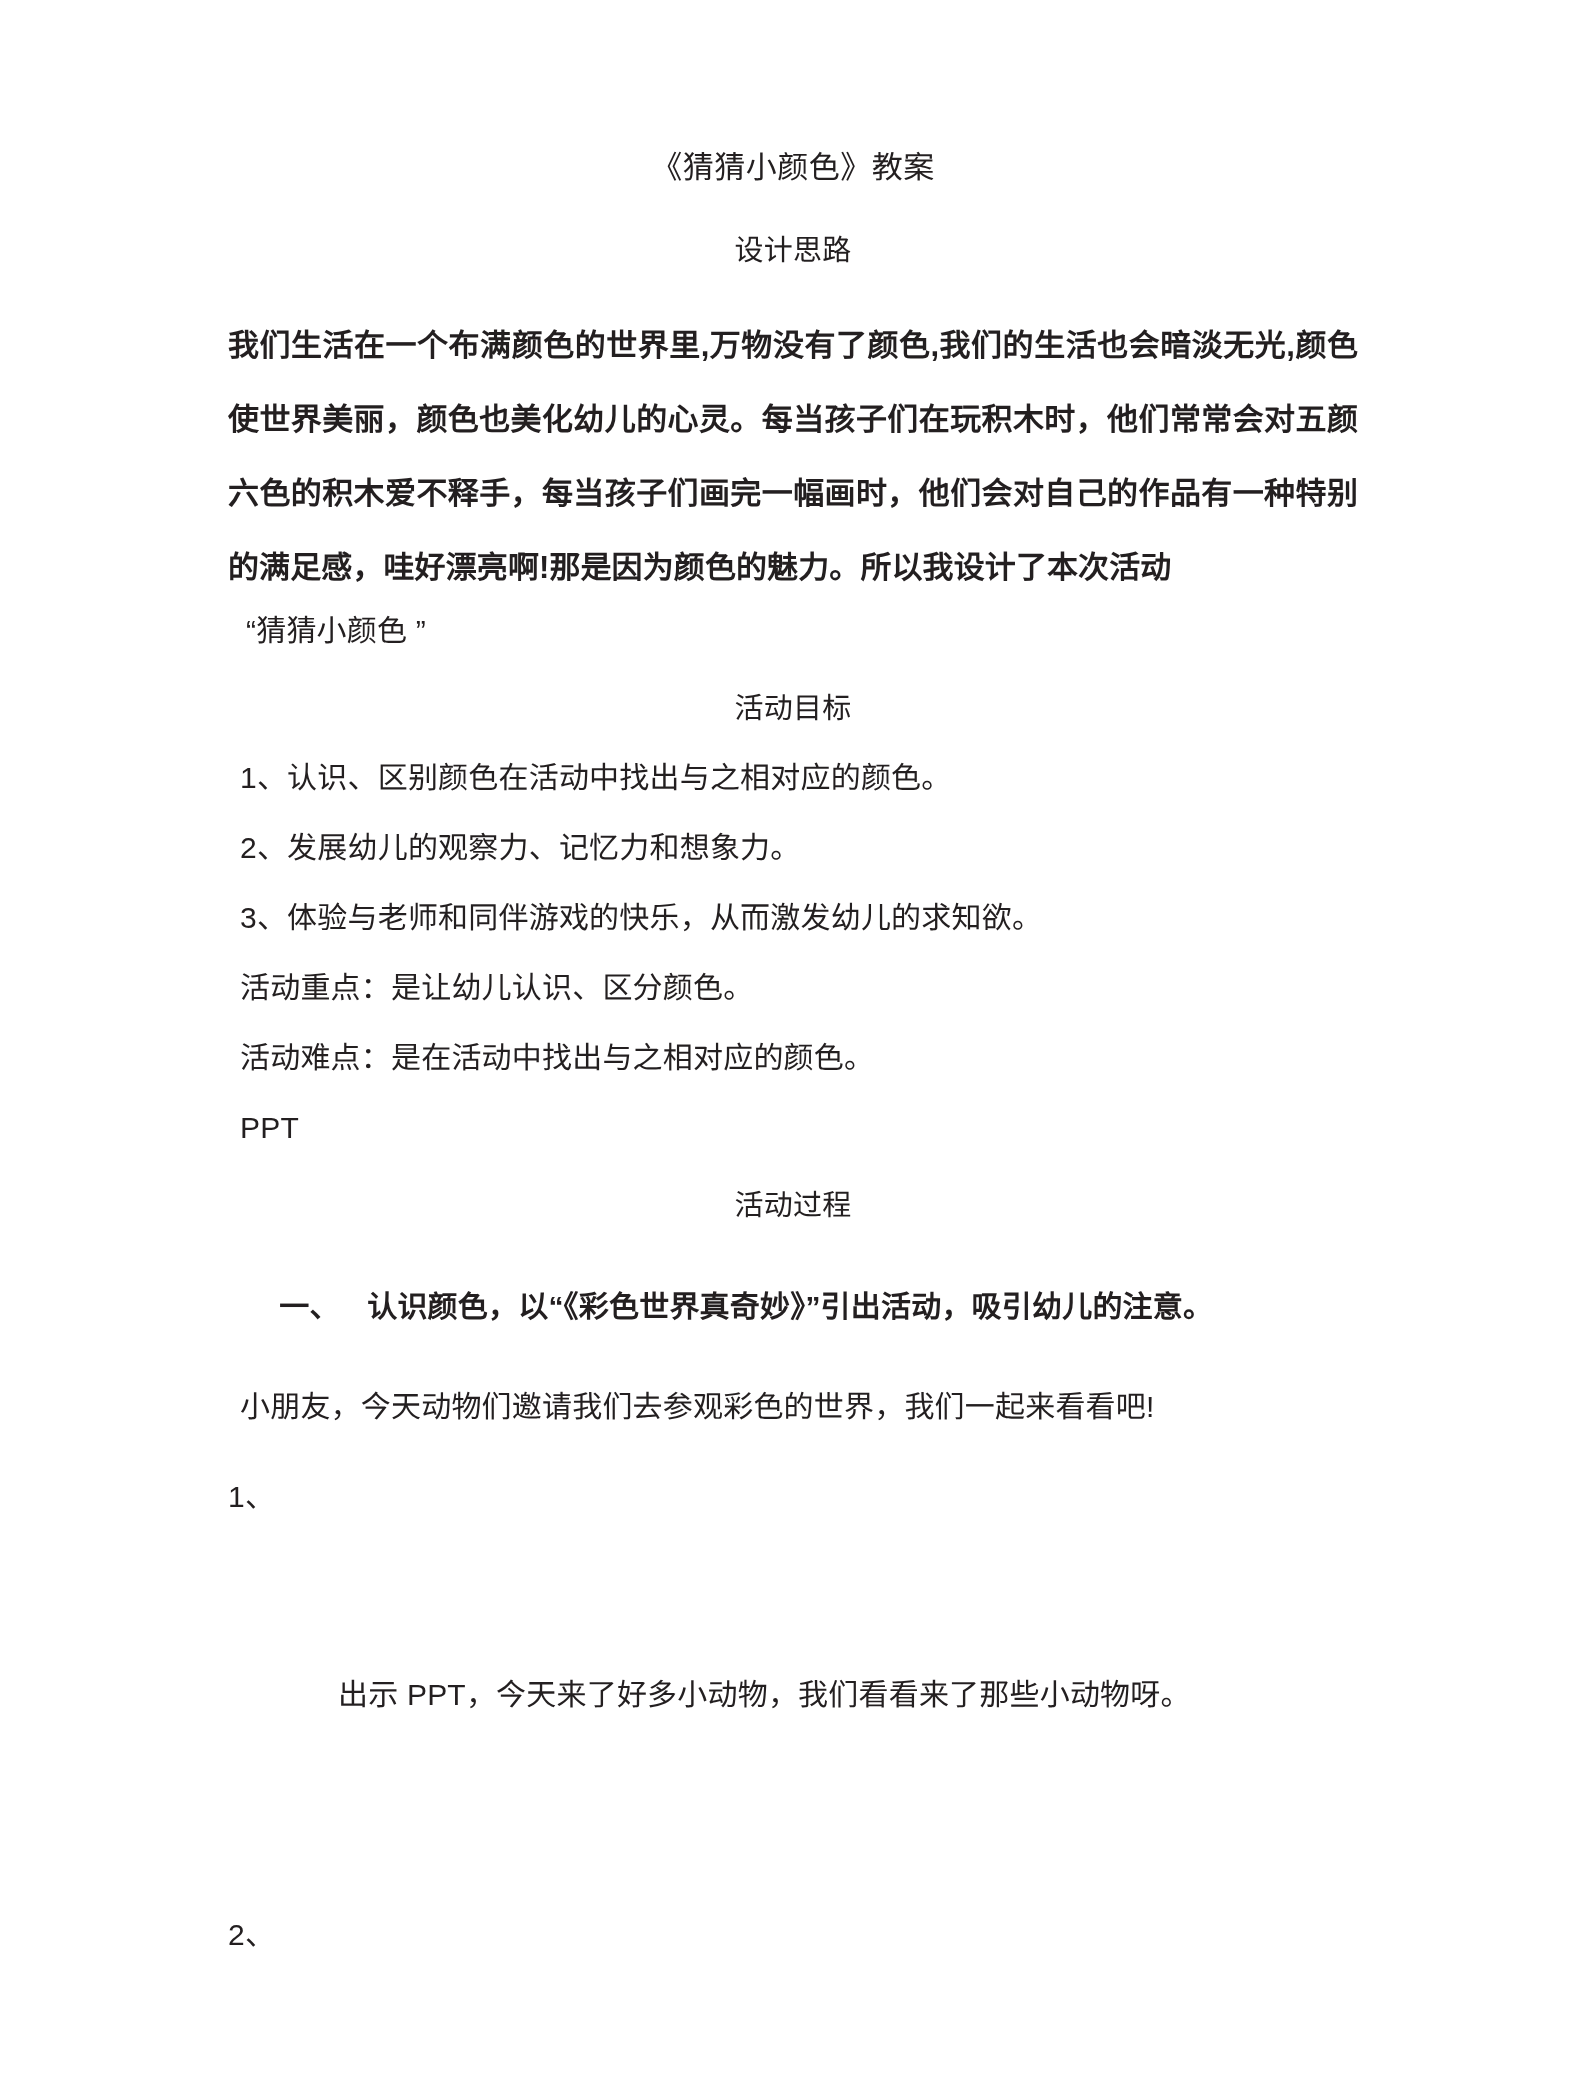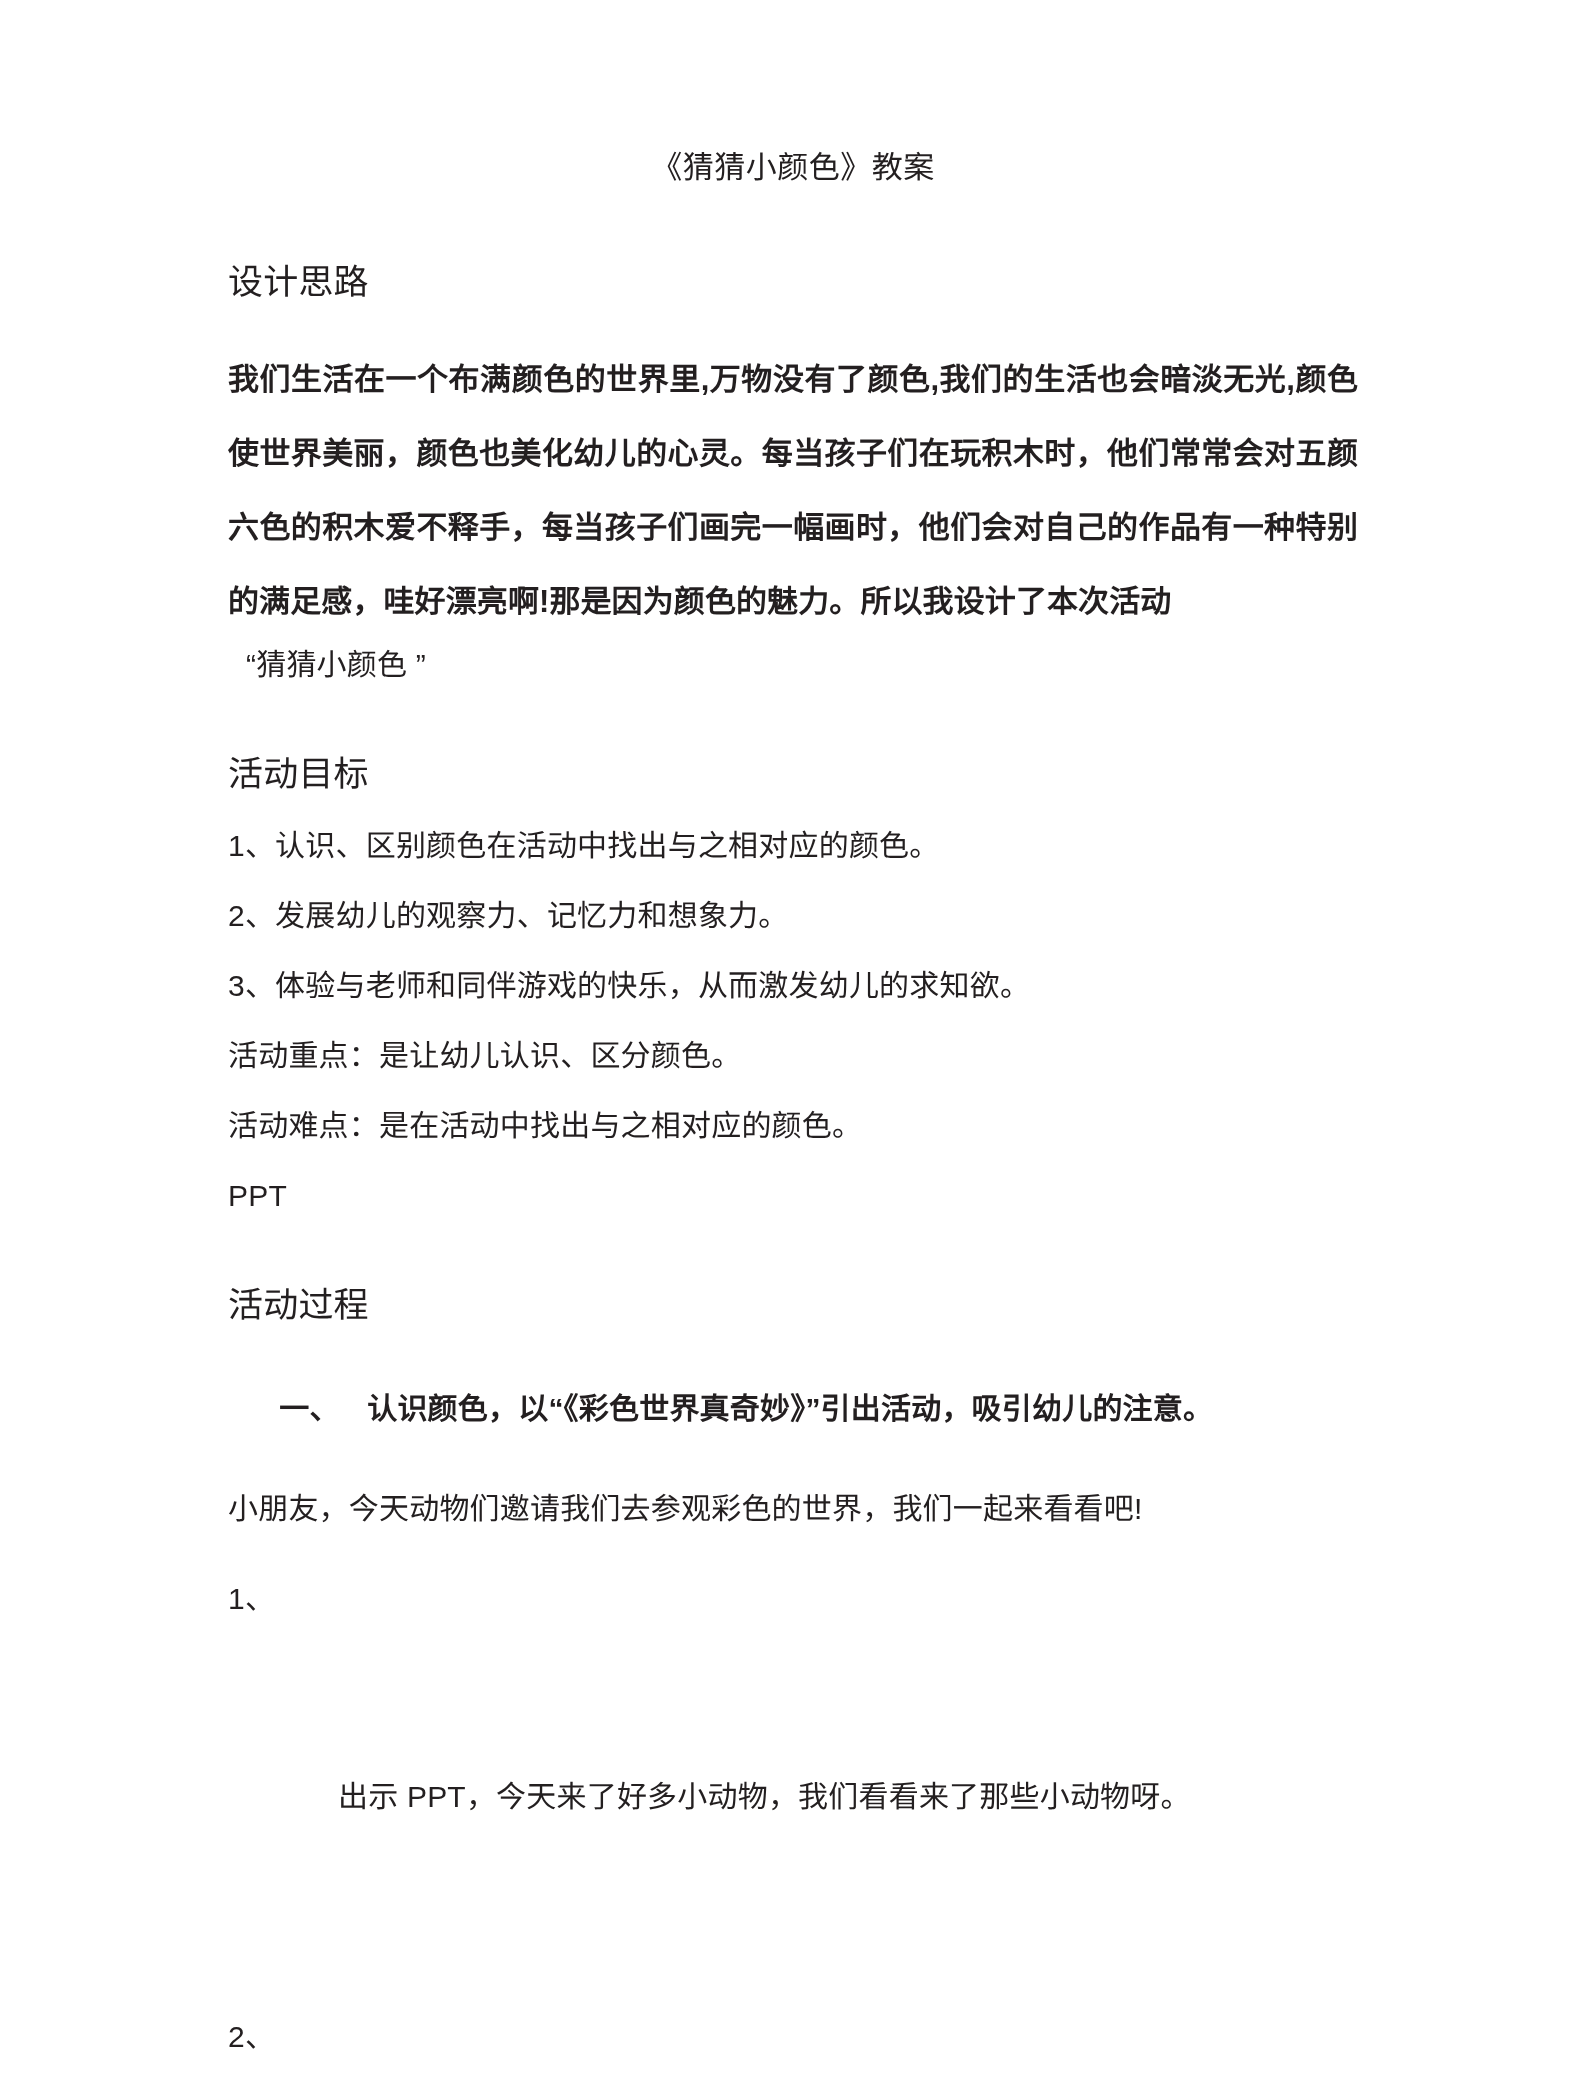--- a/index.html
+++ b/index.html
@@ -42,42 +42,44 @@
   }
   .block {
     font-size: 30px;
     line-height: 1.0;
     color: #231f20;
     letter-spacing: 0.2px;
     font-weight: 400;
     white-space: pre-wrap;
   }
   .heading {
-    margin-top: 76px;
-    font-size: 35px;
+    margin-top: 48px;
+    font-size: 29px;
+    text-align: center;
   }
   
   .flow {
     margin-top: 44px;
     font-size: 31px;
     line-height: 74px;
     text-align: justify;
     text-justify: inter-ideograph;
     letter-spacing: 0.1px;
     word-break: break-all;
     font-weight: bold;
   }
   .quoted-line {
     margin-top: 11px;
     padding-left: 18px;
     font-size: 30px;
   }
   .item {
     margin-top: 40px;
     font-size: 30px;
+    margin-left: 12px;
   }
   .roman-item {
     margin-top: 42px;
     font-size: 30px;
     font-weight: bold;
   }
   .roman-item .marker {
     display: inline-block;
     width: 88px;
   }

